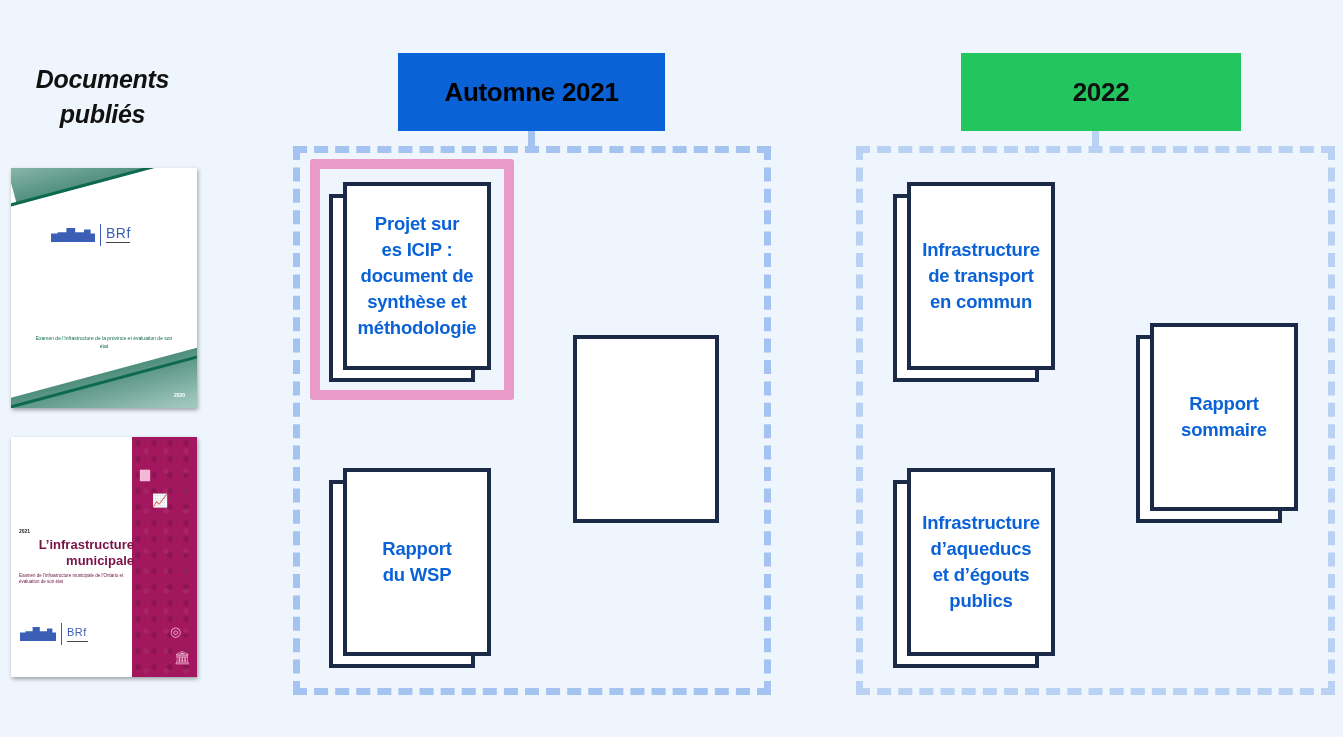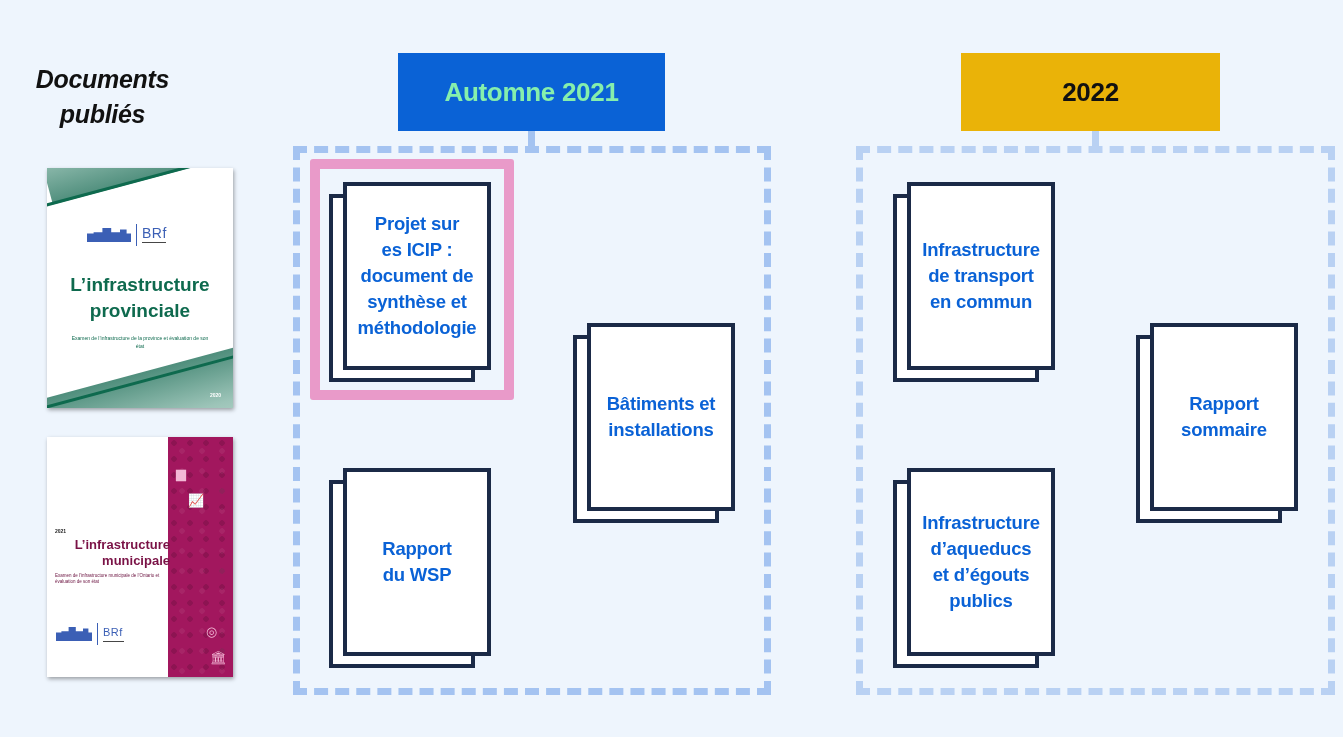--- a/index.html
+++ b/index.html
@@ -13,21 +13,20 @@
   
   .side-title {
     left:10px; top:62px; width:185px; text-align:center;
     font-weight:bold; font-size:25px; line-height:35px; color:#111;
     letter-spacing:-0.3px;
   }
   .cover {
     position:absolute; background:#fff;
     box-shadow:1px 2px 4px rgba(0,0,0,0.35);
     overflow:hidden;
-    margin-left:36px;
   }
   
   .cover-prov { left:11px; top:168px; width:186px; height:240px; }
   .cover-prov .band-top {
     position:absolute; left:-20px; top:-60px; width:240px; height:100px;
     background:linear-gradient(180deg,#cfe3dc 0%,#9cc4b8 50%,#4f8e7c 100%);
     transform:rotate(-15deg); transform-origin:left top;
   }
   .cover-prov .band-top-line {
     position:absolute; left:-10px; top:38px; width:240px; height:3px; background:#0E6A4E;
@@ -79,22 +78,22 @@
     position:absolute; left:8px; top:100px; width:115px;
     color:#7A1246; font-weight:bold; font-size:13px; line-height:16px;text-align:right;
   }
   .muni-sub { position:absolute; left:8px; top:136px; width:115px; font-size:4.5px; line-height:6px; color:#6b1340; }
 
   
   .period {
     position:absolute; display:flex; align-items:center; justify-content:center;
     font-weight:bold; font-size:26px; letter-spacing:-0.3px;
   }
-  .period-2021 { left:398px; top:53px; width:267px; height:78px; background:#0A62D6; color:#86efac; }
-  .period-2022 { left:961px; top:53px; width:259px; height:78px; background:#eab308; color:#111; }
+  .period-2021 { left:398px; top:53px; width:267px; height:78px; background:#0A62D6; color:#000000; }
+  .period-2022 { left:961px; top:53px; width:280px; height:78px; background:#22c55e; color:#111; }
   .stem { position:absolute; width:7px; height:16px; }
   .stem-2021 { left:528px; top:131px; background:#A4C3F1; }
   .stem-2022 { left:1092px; top:131px; background:#B9D1F3; }
 
   
   .frame { position:absolute; box-sizing:border-box; }
   .frame-2021 { left:293px; top:146px; width:478px; height:549px; border:7px dashed #A4C3F1; }
   .frame-2022 { left:856px; top:146px; width:479px; height:549px; border:7px dashed #B9D1F3; }
 
   
@@ -128,21 +127,20 @@
   <div class="band-top"></div>
   <div class="band-top-line"></div>
   <div class="logo-row" style="left:40px; top:56px;">
     <div class="logo-building"></div>
     <div class="logo-sep"></div>
     <div class="logo-text">
       <span class="logo-brf">BRf</span>
       <span class="logo-sub">▬▬▬▬▬▬▬▬</span>
     </div>
   </div>
-  <div class="prov-title">L’infrastructure provinciale</div>
   <div class="prov-sub">Examen de l’infrastructure de la province et évaluation de son état</div>
   <div class="band-bot"></div>
   <div class="band-bot-line"></div>
   <div class="prov-year">2020</div>
 </div>
 
 <div class="cover cover-muni">
   <div class="muni-band">
     <span class="muni-ico" style="left:8px; top:30px;">▆</span>
     <span class="muni-ico" style="left:20px; top:57px;">📈</span>
@@ -172,24 +170,20 @@
   <div class="front">
       <span>Projet sur
 es ICIP :
 document de
 synthèse et
 méthodologie</span>
     </div>
 </div>
 <div class="doc" style="left:573px; top:323px;">
   <div class="back"></div>
-  <div class="front">
-      <span>Bâtiments et
-installations</span>
-    </div>
 </div>
 <div class="doc" style="left:329px; top:468px;">
   <div class="back"></div>
   <div class="front">
       <span>Rapport
 du WSP</span>
     </div>
 </div>
 
 <div class="period period-2022">2022</div>

